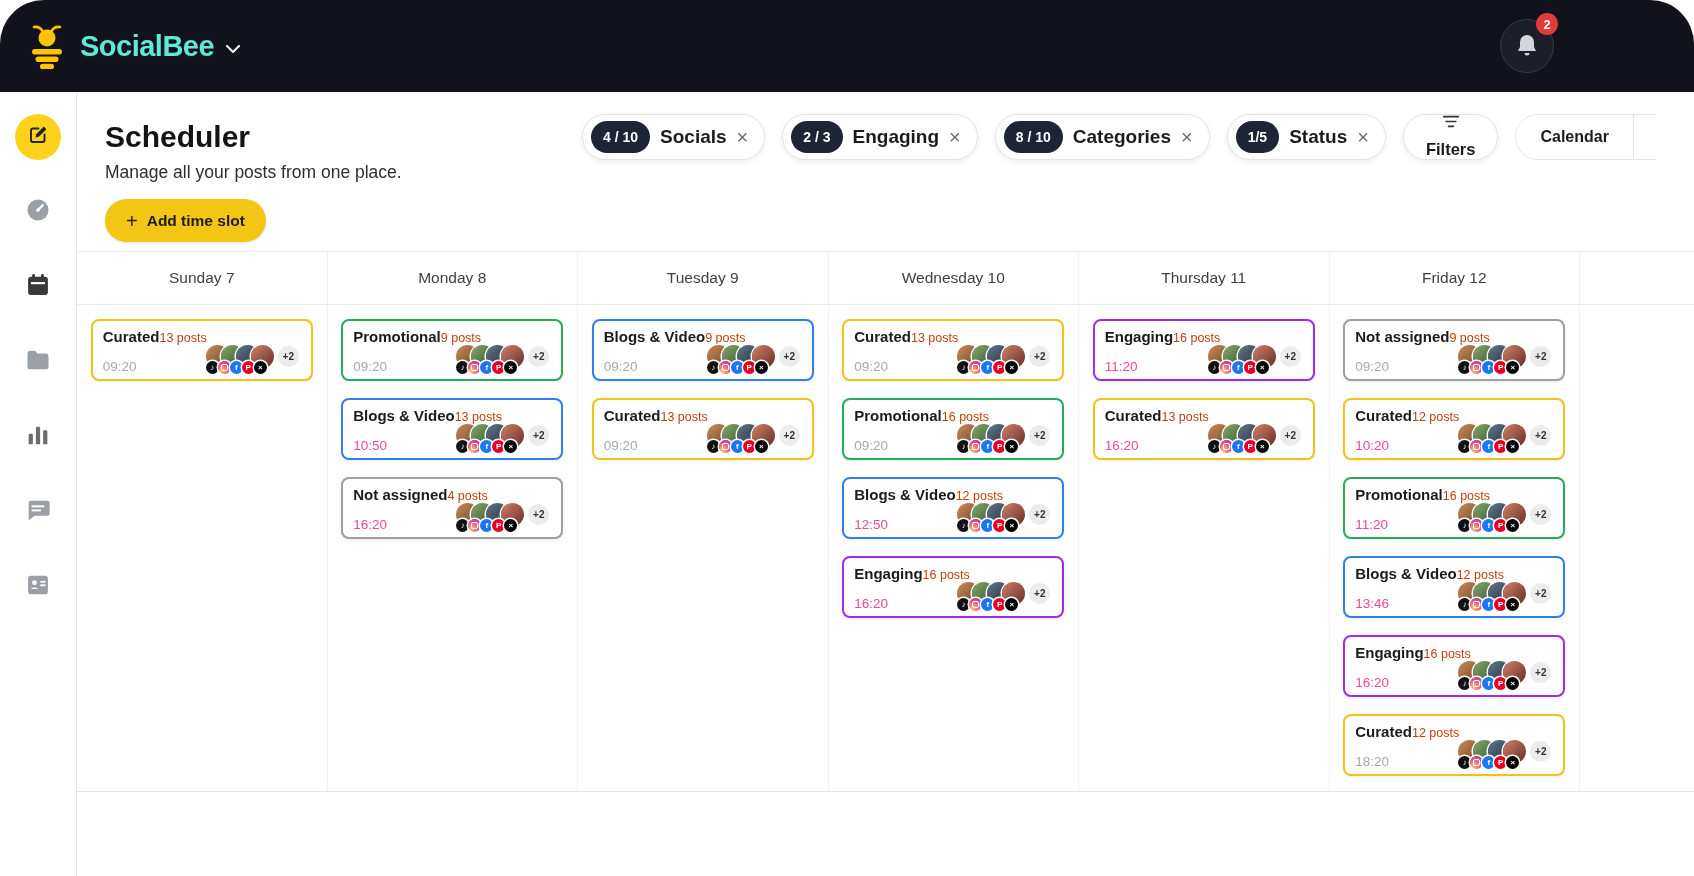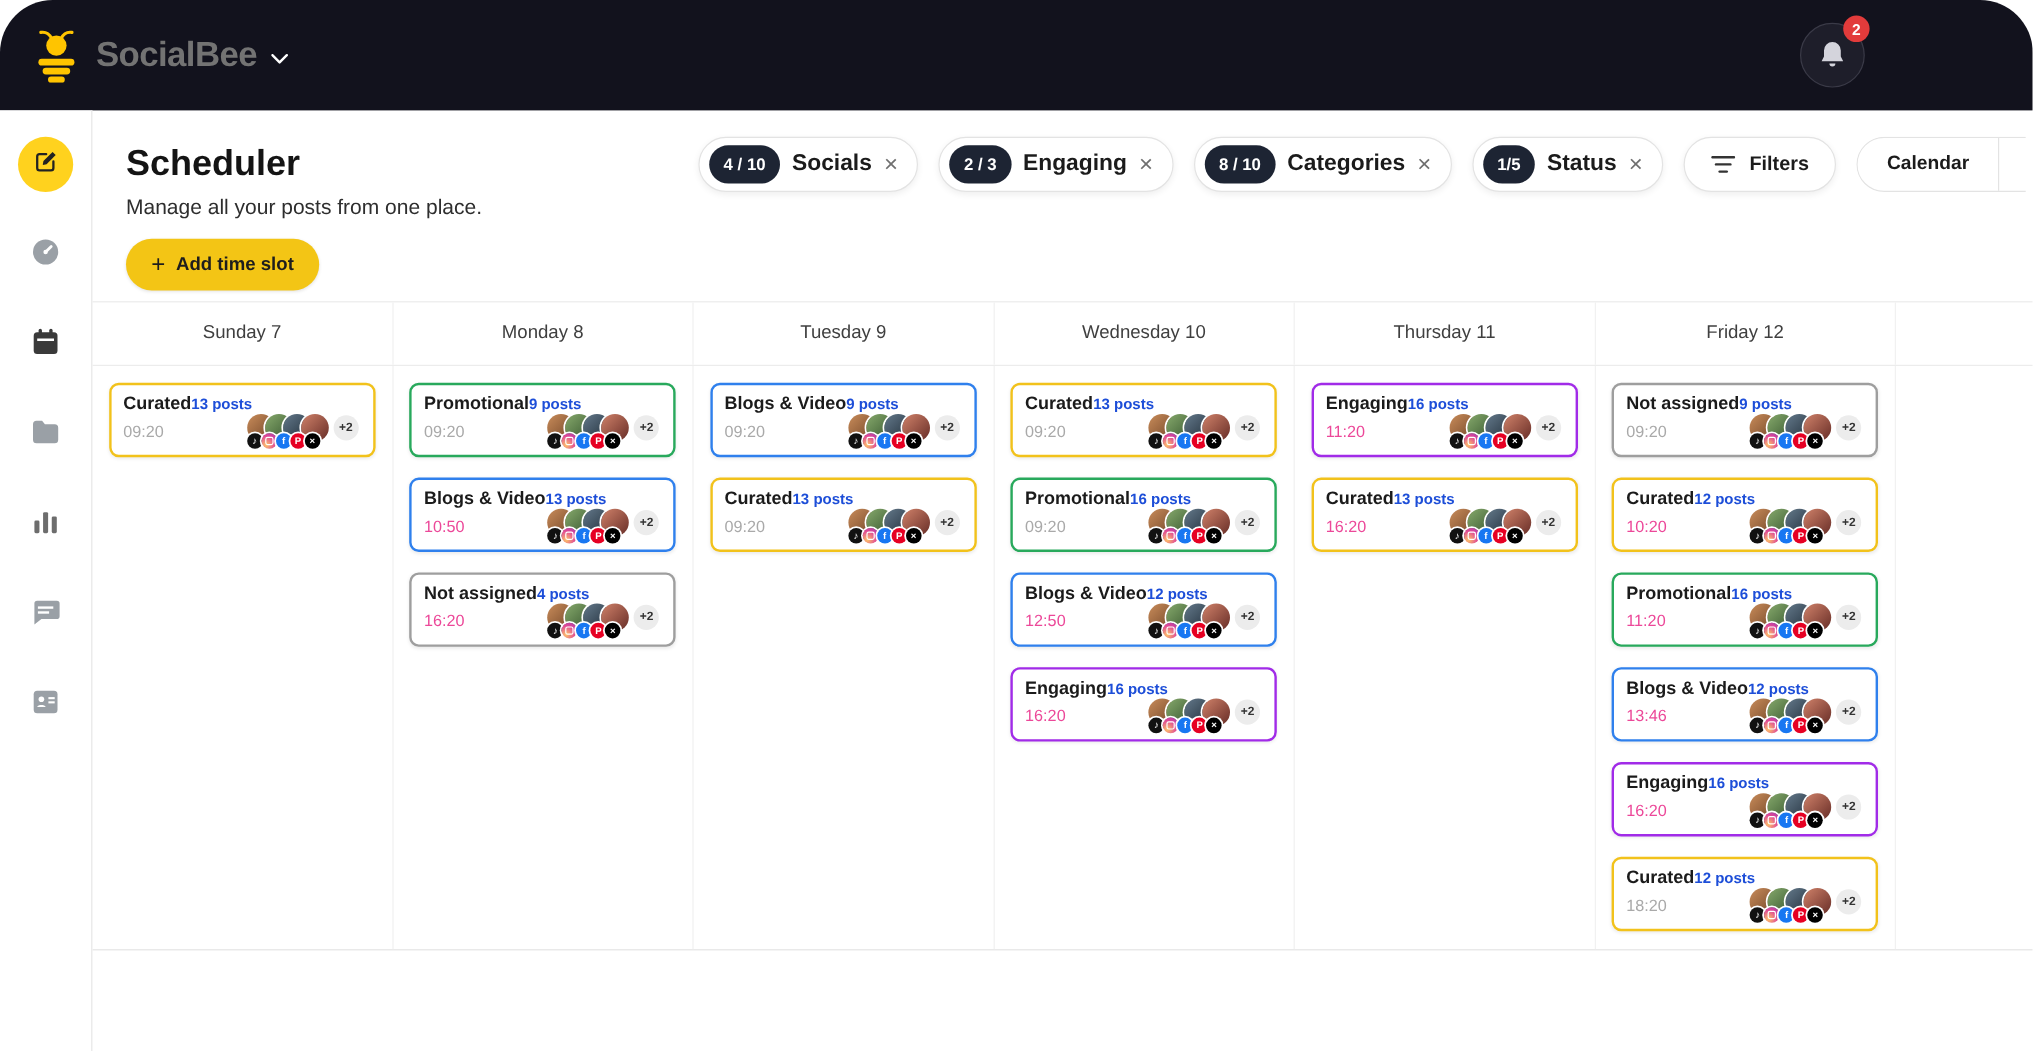--- a/index.html
+++ b/index.html
@@ -1,62 +1,62 @@
 <!DOCTYPE html>
 <html><head>
 <meta charset="utf-8">
 <style>
   html,body{margin:0;padding:0;background:#ffffff;font-family:"Liberation Sans",sans-serif;}
   .frame{position:relative;width:1694px;height:876px;background:#fff;border-radius:44px;overflow:hidden;}
 
   
   .topbar{height:92px;background:#12121d;display:flex;align-items:center;padding:0 140px 0 24px;box-sizing:border-box;}
   .brand{display:flex;align-items:center;gap:10px;cursor:pointer;}
-  .brand-name{color:#737373;font-size:29px;font-weight:700;letter-spacing:-0.5px;}
+  .brand-name{color:#5eead4;font-size:29px;font-weight:700;letter-spacing:-0.5px;}
   .brand-chevron{margin-left:2px;margin-top:6px;}
   .bell-btn{margin-left:auto;width:52px;height:52px;border-radius:50%;background:#1e1e2a;border:1px solid #3a3a47;display:flex;align-items:center;justify-content:center;position:relative;cursor:pointer;}
   .bell-badge{position:absolute;top:-7px;right:-5px;min-width:22px;height:22px;padding:0 4px;border-radius:11px;background:#e23b3b;color:#fff;font-size:13px;font-weight:700;display:flex;align-items:center;justify-content:center;box-sizing:border-box;}
 
   
   .sidebar{position:absolute;left:0;top:92px;bottom:0;width:77px;background:#fff;border-right:1px solid #e7e7e7;display:flex;flex-direction:column;align-items:center;padding-top:22px;gap:29px;box-sizing:border-box;}
   .side-item{width:46px;height:46px;display:flex;align-items:center;justify-content:center;border-radius:50%;cursor:pointer;}
   .side-item.active{background:#FFD21E;}
 
   
   .content{margin-left:77px;}
   .header-row{position:relative;height:100px;}
   .title-block{position:absolute;left:28px;top:28px;}
   .page-title{font-size:30px;font-weight:700;color:#141414;margin:0 0 8px 0;}
   .page-subtitle{font-size:17.5px;color:#2e2e2e;}
   .pill-strip{position:absolute;left:505px;top:22px;display:flex;align-items:center;gap:17px;}
   .fpill{display:flex;align-items:center;gap:10px;height:46px;padding:0 16px 0 8px;background:#fff;border:1px solid #e3e3e3;border-radius:26px;box-shadow:0 2px 6px rgba(0,0,0,.07);box-sizing:border-box;cursor:pointer;white-space:nowrap;}
   .fpill-badge{background:#1d2433;color:#fff;font-weight:700;font-size:14px;height:32px;border-radius:18px;display:flex;align-items:center;padding:0 12px;}
   .fpill-label{font-weight:700;font-size:19px;color:#1b1b1b;}
   .fpill-x{color:#6f6f6f;font-size:20px;line-height:1;cursor:pointer;}
-  .filters-btn{display:flex;align-items:center;gap:12px;height:46px;padding:0 22px;background:#fff;border:1px solid #e3e3e3;border-radius:26px;box-shadow:0 2px 6px rgba(0,0,0,.07);font-weight:700;font-size:16.5px;color:#1b1b1b;box-sizing:border-box;cursor:pointer;white-space:nowrap;}
+  .filters-btn{display:flex;align-items:center;gap:12px;height:46px;padding:0 22px;background:#fff;border:1px solid #e3e3e3;border-radius:26px;box-shadow:0 2px 6px rgba(0,0,0,.07);font-weight:700;font-size:16.5px;color:#1b1b1b;box-sizing:border-box;cursor:pointer;white-space:nowrap;flex-direction:column;}
   .vt-clip{width:141px;overflow:hidden;border-radius:26px 0 0 26px;}
   .view-toggle{display:flex;height:46px;width:230px;background:#fff;border:1px solid #e3e3e3;border-radius:26px;box-shadow:0 2px 6px rgba(0,0,0,.07);box-sizing:border-box;}
   .vt-seg{display:flex;align-items:center;padding:0 24px;font-weight:700;font-size:16px;color:#1b1b1b;cursor:pointer;white-space:nowrap;}
   .vt-seg + .vt-seg{border-left:1px solid #e3e3e3;}
 
   .toolbar-row{height:60px;padding-left:28px;border-bottom:1px solid #ececec;box-sizing:border-box;}
   .add-slot-btn{display:inline-flex;align-items:center;gap:9px;height:43px;margin-top:7px;padding:0 21px;background:#F3C515;border:none;border-radius:23px;font-family:inherit;font-weight:700;font-size:15.5px;color:#1d1d1d;cursor:pointer;box-shadow:0 1px 3px rgba(0,0,0,.12);}
   .add-plus{font-size:20px;font-weight:400;line-height:1;}
 
   
   .day-header-row{display:grid;grid-template-columns:repeat(7,250.5px);height:52px;border-bottom:1px solid #ececec;}
   .day-header{display:flex;align-items:center;justify-content:center;font-size:15.5px;color:#3f3f3f;border-right:1px solid #f1f1f1;}
   .day-columns{display:grid;grid-template-columns:repeat(7,250.5px);height:486px;border-bottom:1px solid #e4e4e4;}
   .day-col{border-right:1px solid #f1f1f1;padding-top:14px;display:flex;flex-direction:column;gap:17px;align-items:center;box-sizing:border-box;}
 
   .slot{--c:#ccc;width:222px;height:62px;box-sizing:border-box;background:#fff;border:2px solid var(--c);border-radius:8px;padding:7px 10px 8px;display:flex;flex-direction:column;justify-content:space-between;box-shadow:0 1px 3px rgba(0,0,0,.08);cursor:pointer;}
   .slot-top{display:flex;align-items:baseline;}
   .slot-name{font-weight:700;font-size:15px;color:#1b1b1b;}
-  .slot-count{font-size:12.5px;color:#1d4ed8;font-weight:bold;}
-  .slot-bottom{display:flex;justify-content:space-between;align-items:center;}
+  .slot-count{font-size:12.5px;color:#c2410c;}
+  .slot-bottom{display:flex;justify-content:space-between;align-items:flex-end;}
   .slot-time{font-size:13.5px;color:#ec4899;}
   .slot-time.muted{color:#a9a9a9;}
 
   
   .cluster{position:relative;width:95px;height:29px;flex:none;}
   .avatar{position:absolute;top:0;width:23px;height:23px;border-radius:50%;box-shadow:0 0 0 1.5px #fff;}
   .avatar.a1{left:0;z-index:1;background:linear-gradient(135deg,#c98c5a,#6d4226);}
   .avatar.a2{left:15px;z-index:2;background:linear-gradient(135deg,#86a96c,#32512b);}
   .avatar.a3{left:30px;z-index:3;background:linear-gradient(135deg,#64798b,#1d2a35);}
   .avatar.a4{left:45px;z-index:4;background:linear-gradient(135deg,#d0826a,#662c26);}

